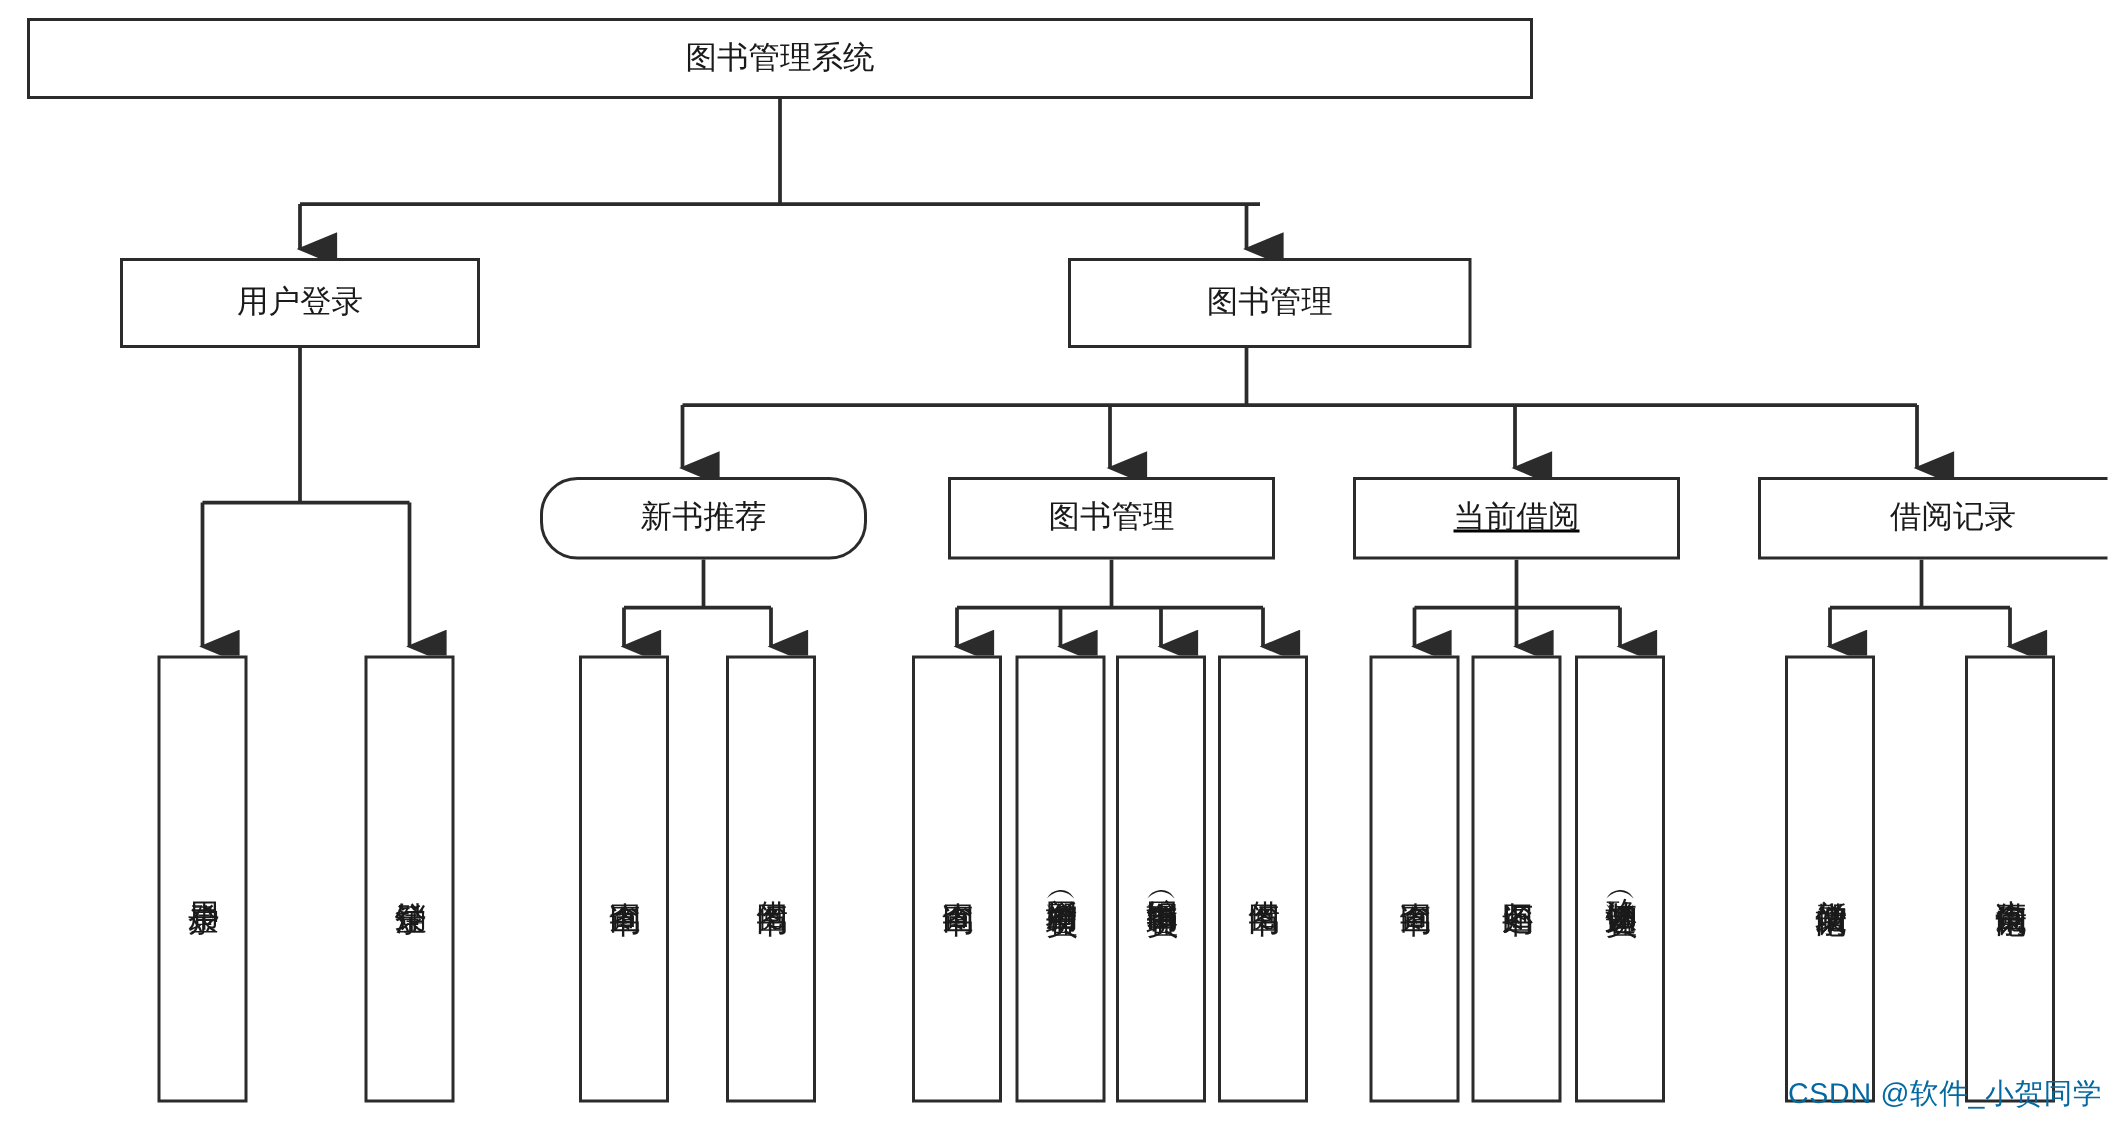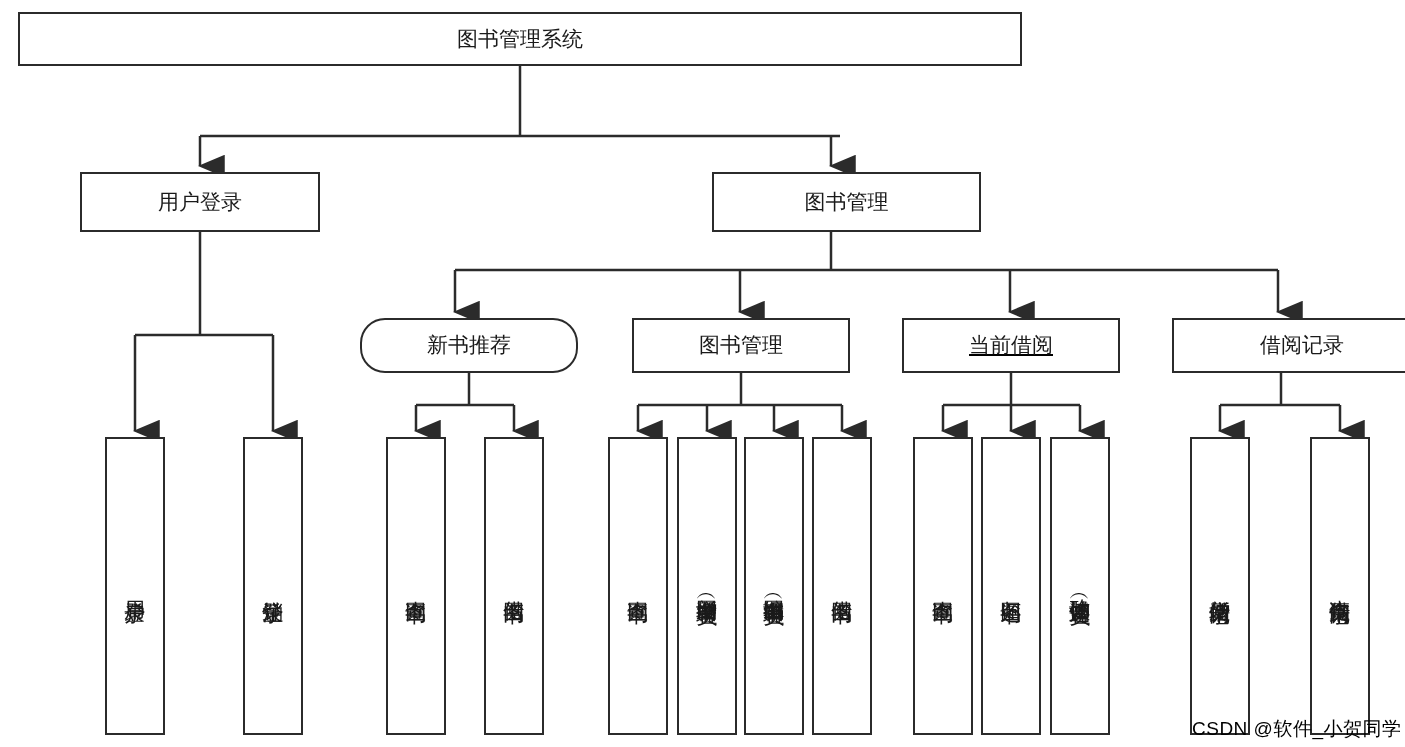--- a/index.html
+++ b/index.html
@@ -10,21 +10,21 @@
   .node-box{position:absolute;box-sizing:border-box;background:#ffffff;
             border:2px solid #2b2b2b;display:flex;align-items:center;
             justify-content:center;}
   .node-label{color:#1a1a1a;font-size:21px;line-height:1.15;white-space:nowrap;}
   .leaf-box{position:absolute;box-sizing:border-box;background:#ffffff;
             border:2px solid #2b2b2b;display:flex;align-items:center;
             justify-content:center;overflow:hidden;}
   .leaf-label{color:#1a1a1a;font-size:21px;line-height:1.22;
               writing-mode:vertical-rl;text-orientation:upright;
               white-space:nowrap;letter-spacing:1px;}
-  .watermark{position:absolute;color:#000000;font-size:19px;
+  .watermark{position:absolute;color:#0369a1;font-size:19px;
              white-space:nowrap;letter-spacing:.5px;text-align:right;}
 </style>
 </head>
 <body>
 
 <div id="canvas">
 
   <svg width="1405" height="747">
     <defs>
       <marker id="arrow" viewBox="0 0 10 12" refX="5" refY="11" markerWidth="9" markerHeight="11" orient="auto-start-reverse">

